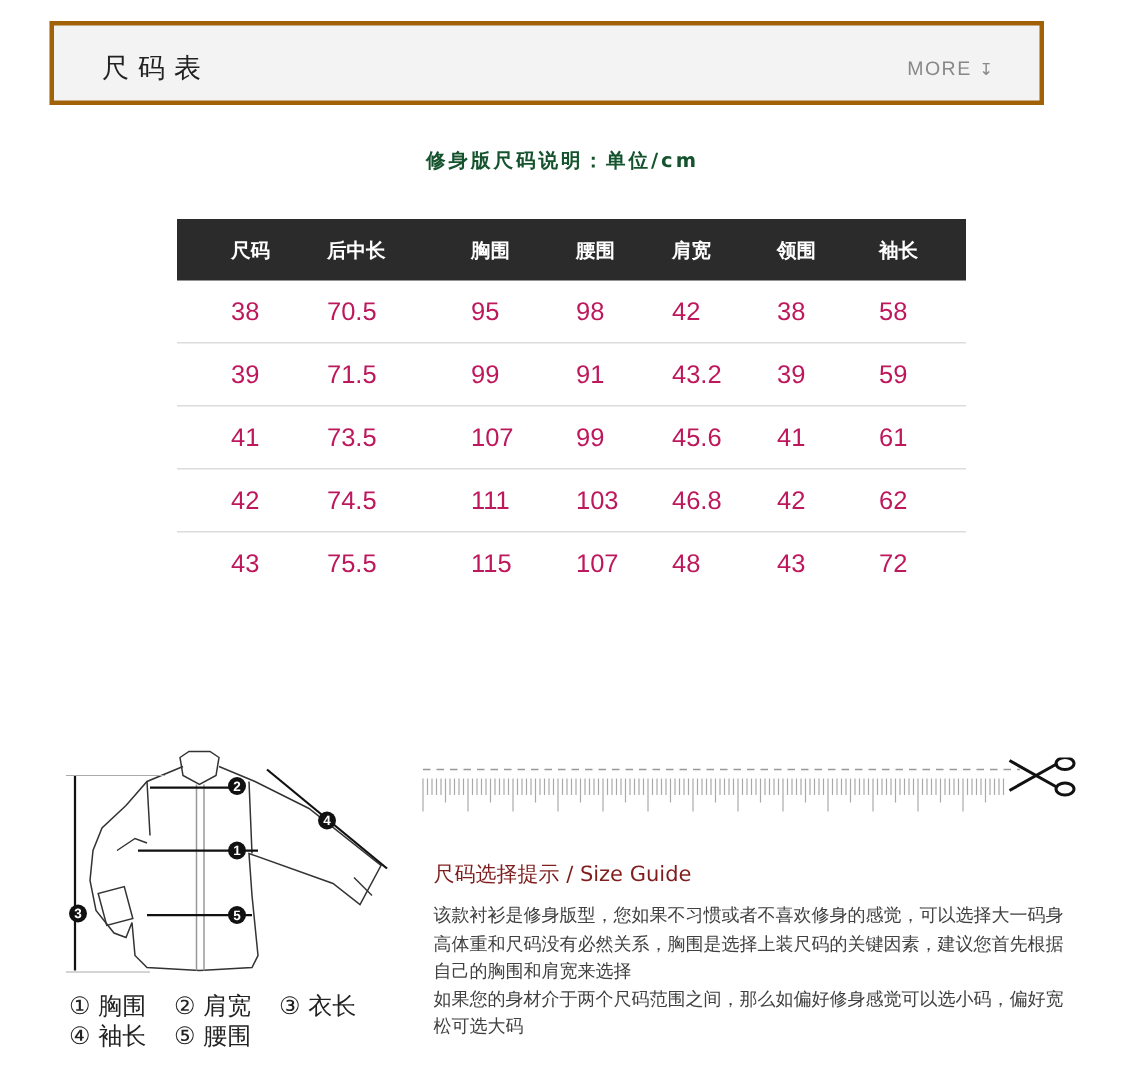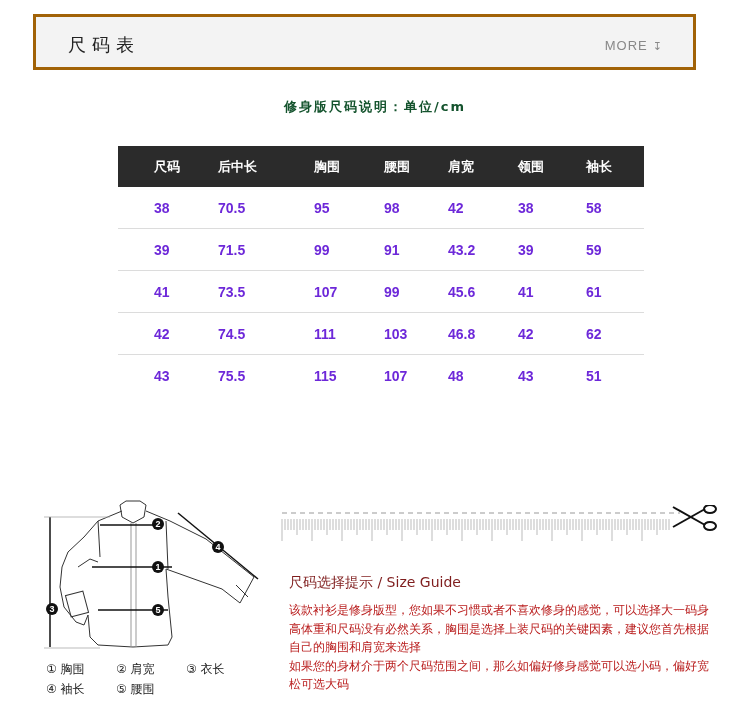--- a/index.html
+++ b/index.html
@@ -7,40 +7,40 @@
 
   .header-bar { position:absolute; left:33px; top:14px; width:663px; height:56px; background:#f3f3f3; border:3px solid #a16207; box-sizing:border-box; }
   .header-title { position:absolute; left:32px; top:16px; font-family:"DejaVu Serif","Liberation Serif",serif; font-size:18px; letter-spacing:6px; color:#222; }
   .header-more { position:absolute; right:30px; top:21px; font-family:"Liberation Sans",sans-serif; font-size:13px; color:#888; letter-spacing:1px; }
   .header-more .arrow { font-size:11px; margin-left:5px; }
 
   .subtitle { position:absolute; left:0; width:750px; top:98px; text-align:center; font-size:13px; font-weight:bold; letter-spacing:2px; color:#14532d; }
 
   .size-table { position:absolute; left:118px; top:146px; width:526px; border-collapse:collapse; }
   .size-table th { background:#2b2b2b; color:#fff; font-weight:bold; font-size:13px; height:41px; padding:0; text-align:left; }
-  .size-table td { font-family:"Liberation Sans",sans-serif; font-size:14px; color:#6d28d9; height:41px; padding:0; text-align:left; border-bottom:1px solid #dcdcdc;font-weight:bold; }
+  .size-table td { font-family:"Liberation Sans",sans-serif; font-size:17px; color:#be185d; height:41px; padding:0; text-align:left; border-bottom:1px solid #dcdcdc; }
   .size-table tr:last-child td { border-bottom:none; }
   .c0 { padding-left:36px !important; width:64px; }
   .c1 { width:96px; }
   .c2 { width:70px; }
   .c3 { width:64px; }
   .c4 { width:70px; }
   .c5 { width:68px; }
   .c6 { }
 
   .diagram { position:absolute; left:40px; top:497px; width:230px; height:155px; }
 
-  .legend { position:absolute; left:46px; top:661px; font-size:12px; color:#222; }
+  .legend { position:absolute; left:46px; top:661px; font-size:16px; color:#222; }
   .legend .row { height:20px; display:flex; }
   .legend .item { width:70px; }
 
   .ruler { position:absolute; left:280px; top:505px; width:440px; height:38px; }
 
   .guide-title { position:absolute; left:289px; top:574px; font-size:14px; color:#7f1d1d; }
-  .guide-body { position:absolute; left:289px; top:601px; width:430px; font-size:12px; line-height:18.5px; color:#b91c1c; }
+  .guide-body { position:absolute; left:289px; top:601px; width:430px; font-size:12px; line-height:18.5px; color:#404040; }
   .guide-body p { margin:0; }
 </style>
 </head>
 <body>
 
 <div class="header-bar">
   <div class="header-title">尺码表</div>
   <div class="header-more">
     <span>MORE</span><span class="arrow">↧</span>
   </div>
@@ -97,21 +97,21 @@
         <td class="c5">42</td>
         <td class="c6">62</td>
       </tr>
       <tr>
         <td class="c0">43</td>
         <td class="c1">75.5</td>
         <td class="c2">115</td>
         <td class="c3">107</td>
         <td class="c4">48</td>
         <td class="c5">43</td>
-        <td class="c6">51</td>
+        <td class="c6">72</td>
       </tr>
     </tbody>
 </table>
 
 <svg class="diagram" viewBox="0 0 230 155" xmlns="http://www.w3.org/2000/svg">
   <g fill="none" stroke="#333" stroke-width="1">
 
     <path d="M80 8 L86 4 L100 4 L106 8 L104 20 L93 26 L82 20 Z"></path>
 
     <path d="M82 14 L58 24 L44 40 L28 55 L22 70 L20 90 L24 110 L36 125 L44 128 L48 118 L50 140 L58 148 L93 150 L128 148 L132 140 L128 100 L126 72 L182 92 L200 106 L214 80 L166 42 L130 24 L106 14"></path>

